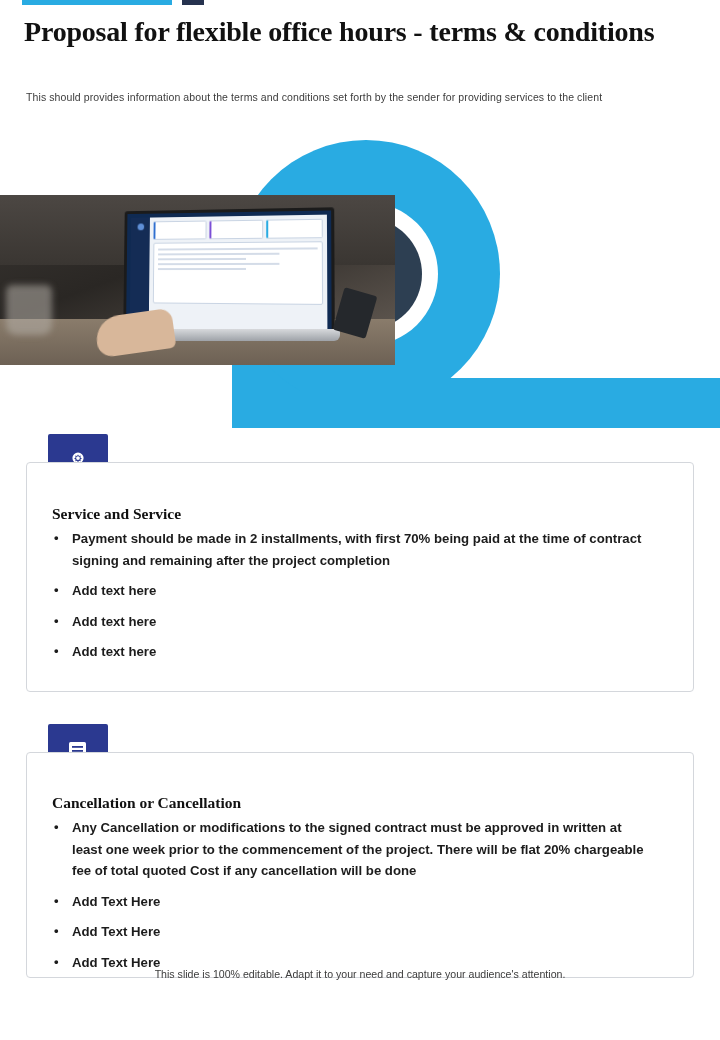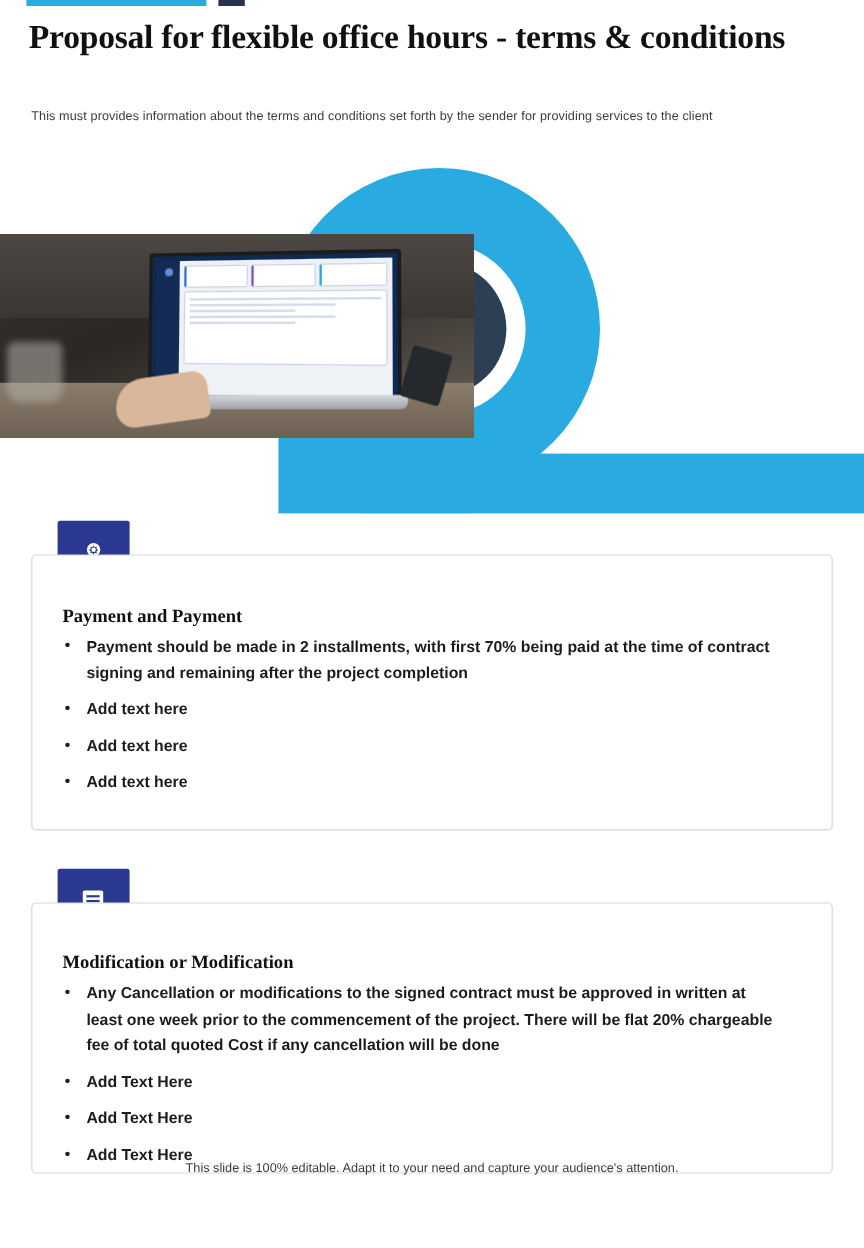--- a/index.html
+++ b/index.html
@@ -347,21 +347,21 @@
 </style>
 </head>
 <body>
 
 <div class="slide">
 
   <div class="top-accent-blue"></div>
   <div class="top-accent-dark"></div>
 
   <div class="title">Proposal for flexible office hours - terms &amp; conditions</div>
-  <div class="subtitle">This must provides information about the terms and conditions set forth by the sender for providing services to the client</div>
+  <div class="subtitle">This should provides information about the terms and conditions set forth by the sender for providing services to the client</div>
 
   <div class="hero">
     <div class="swoosh-bar-2"></div>
     <div class="ring"></div>
     <div class="ring-inner"></div>
     <div class="ring-core"></div>
     <div class="swoosh-bar"></div>
     <div class="white-notch"></div>
 
     <div class="photo">
@@ -400,42 +400,42 @@
   <div class="icon-badge" id="badge-service">
     <svg width="34" height="34" viewBox="0 0 34 34" aria-hidden="true">
       <g fill="#ffffff">
         <path d="M17 5.5a5.6 5.6 0 1 0 0 11.2 5.6 5.6 0 0 0 0-11.2zm0 2.1 1 1.5 1.7-.5-.3 1.8 1.5 1-1.5 1 .3 1.8-1.7-.5-1 1.5-1-1.5-1.7.5.3-1.8-1.5-1 1.5-1-.3-1.8 1.7.5z"></path>
         <circle cx="17" cy="11.1" r="1.9"></circle>
         <path d="M4.5 21.6c1.6-1.1 3.3-.8 4.7.1l3 1.9h4.3c.9 0 1.6.6 1.6 1.4s-.7 1.4-1.6 1.4h-4v1.4h4.3c.7 0 1.3-.2 1.9-.6l6-4c.9-.6 2.1-.4 2.7.5.5.8.3 1.9-.5 2.5l-6.6 4.8c-.8.6-1.8.9-2.8.9H4.5z"></path>
       </g>
     </svg>
   </div>
   <div class="card-box" id="box-service"></div>
-  <div class="box-title" id="title-service">Payment and Payment</div>
+  <div class="box-title" id="title-service">Service and Service</div>
   <ul class="bullets" id="bullets-service">
     <li>Payment should be made in 2 installments,  with first 70% being paid at the time of  contract signing and remaining after the project completion</li>
     <li>Add text here</li>
     <li>Add text here</li>
     <li>Add text here</li>
   </ul>
 
   <div class="icon-badge" id="badge-cancel">
     <svg width="34" height="34" viewBox="0 0 34 34" aria-hidden="true">
       <g>
         <rect x="8" y="5" width="17" height="22" rx="1.6" fill="#ffffff"></rect>
         <rect x="11" y="9" width="11" height="1.8" fill="#2B3990"></rect>
         <rect x="11" y="13" width="11" height="1.8" fill="#2B3990"></rect>
         <rect x="11" y="17" width="8" height="1.8" fill="#2B3990"></rect>
         <circle cx="23.5" cy="23.5" r="5.3" fill="#ffffff" stroke="#2B3990" stroke-width="1.4"></circle>
         <path d="M21.4 21.4l4.2 4.2M25.6 21.4l-4.2 4.2" stroke="#2B3990" stroke-width="1.7" stroke-linecap="round"></path>
       </g>
     </svg>
   </div>
   <div class="card-box" id="box-cancel"></div>
-  <div class="box-title" id="title-cancel">Modification or Modification</div>
+  <div class="box-title" id="title-cancel">Cancellation or Cancellation</div>
   <ul class="bullets" id="bullets-cancel">
     <li>Any Cancellation or modifications to the signed contract must be approved in written at least one week prior to the commencement of the project. There will be flat 20% chargeable fee of total quoted Cost if any cancellation will be done</li>
     <li>Add Text Here</li>
     <li>Add Text Here</li>
     <li>Add Text Here</li>
   </ul>
 
   <div class="footer-rule"></div>
   <div class="footer-note">This slide is 100% editable. Adapt it to your need and capture your audience's attention.</div>
   <div class="page-number">19</div>

